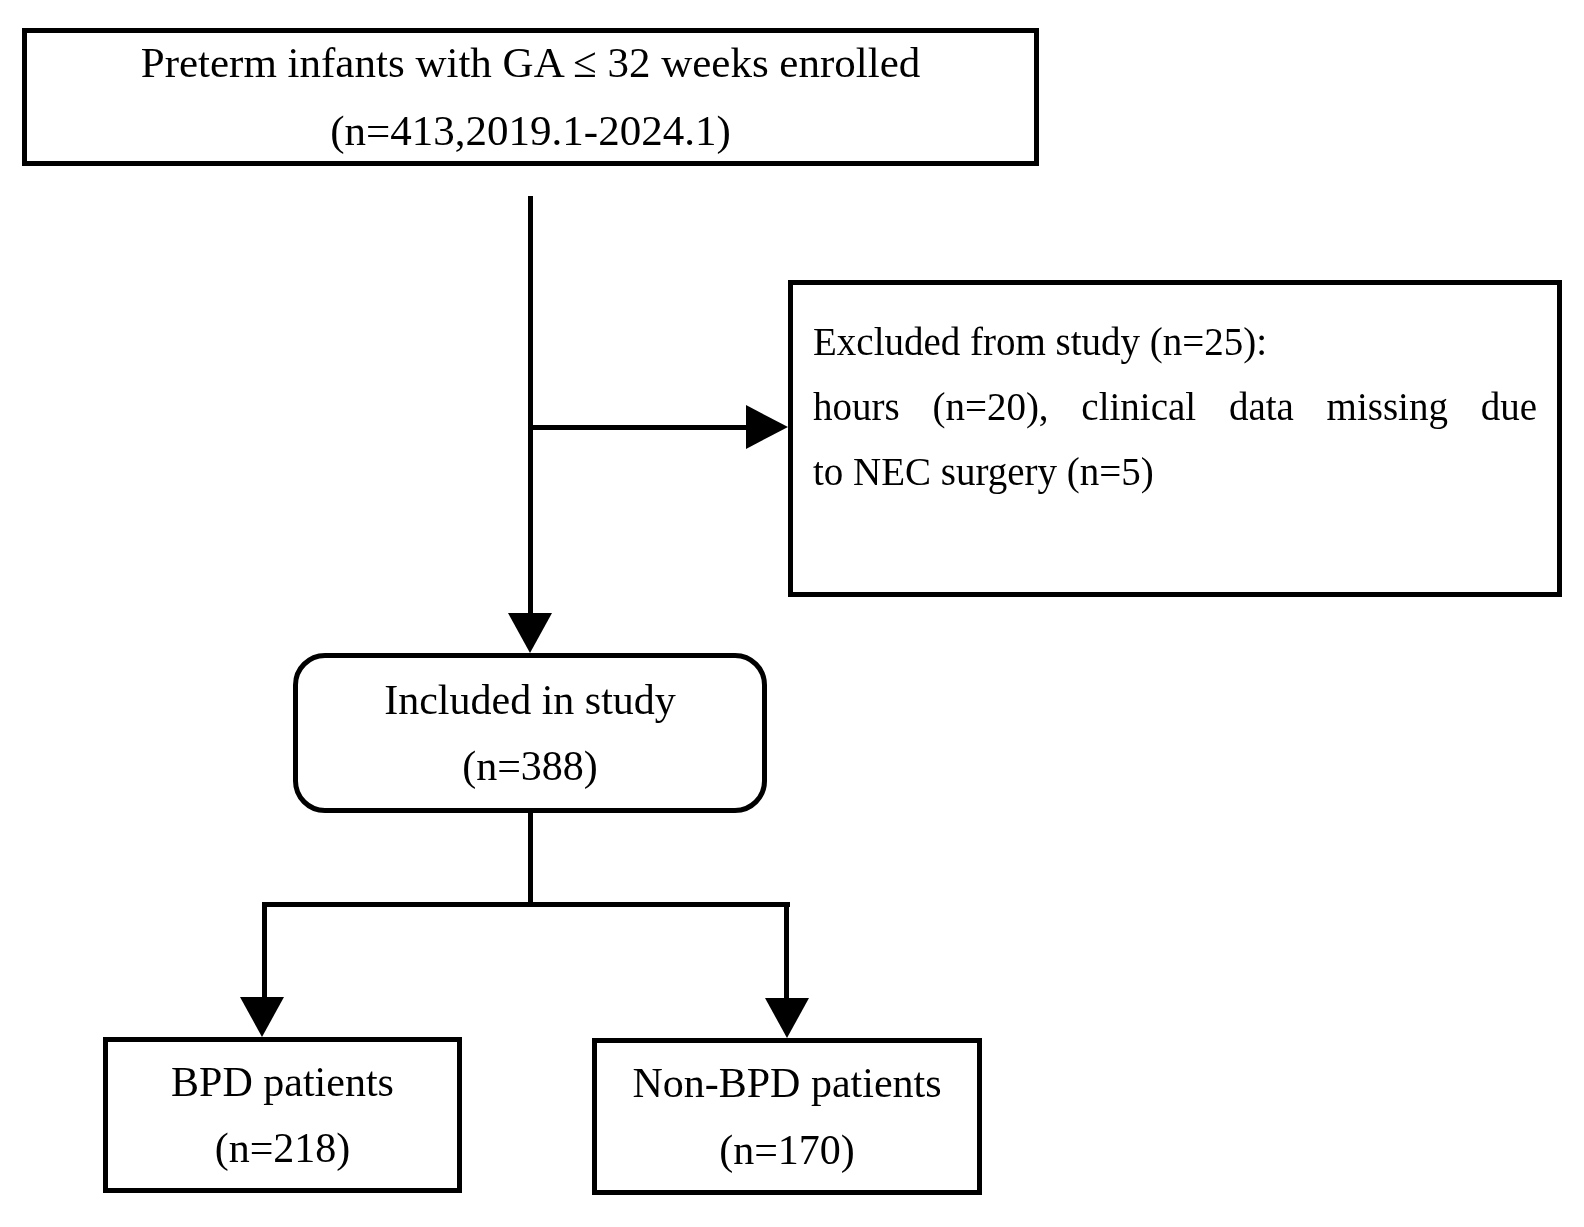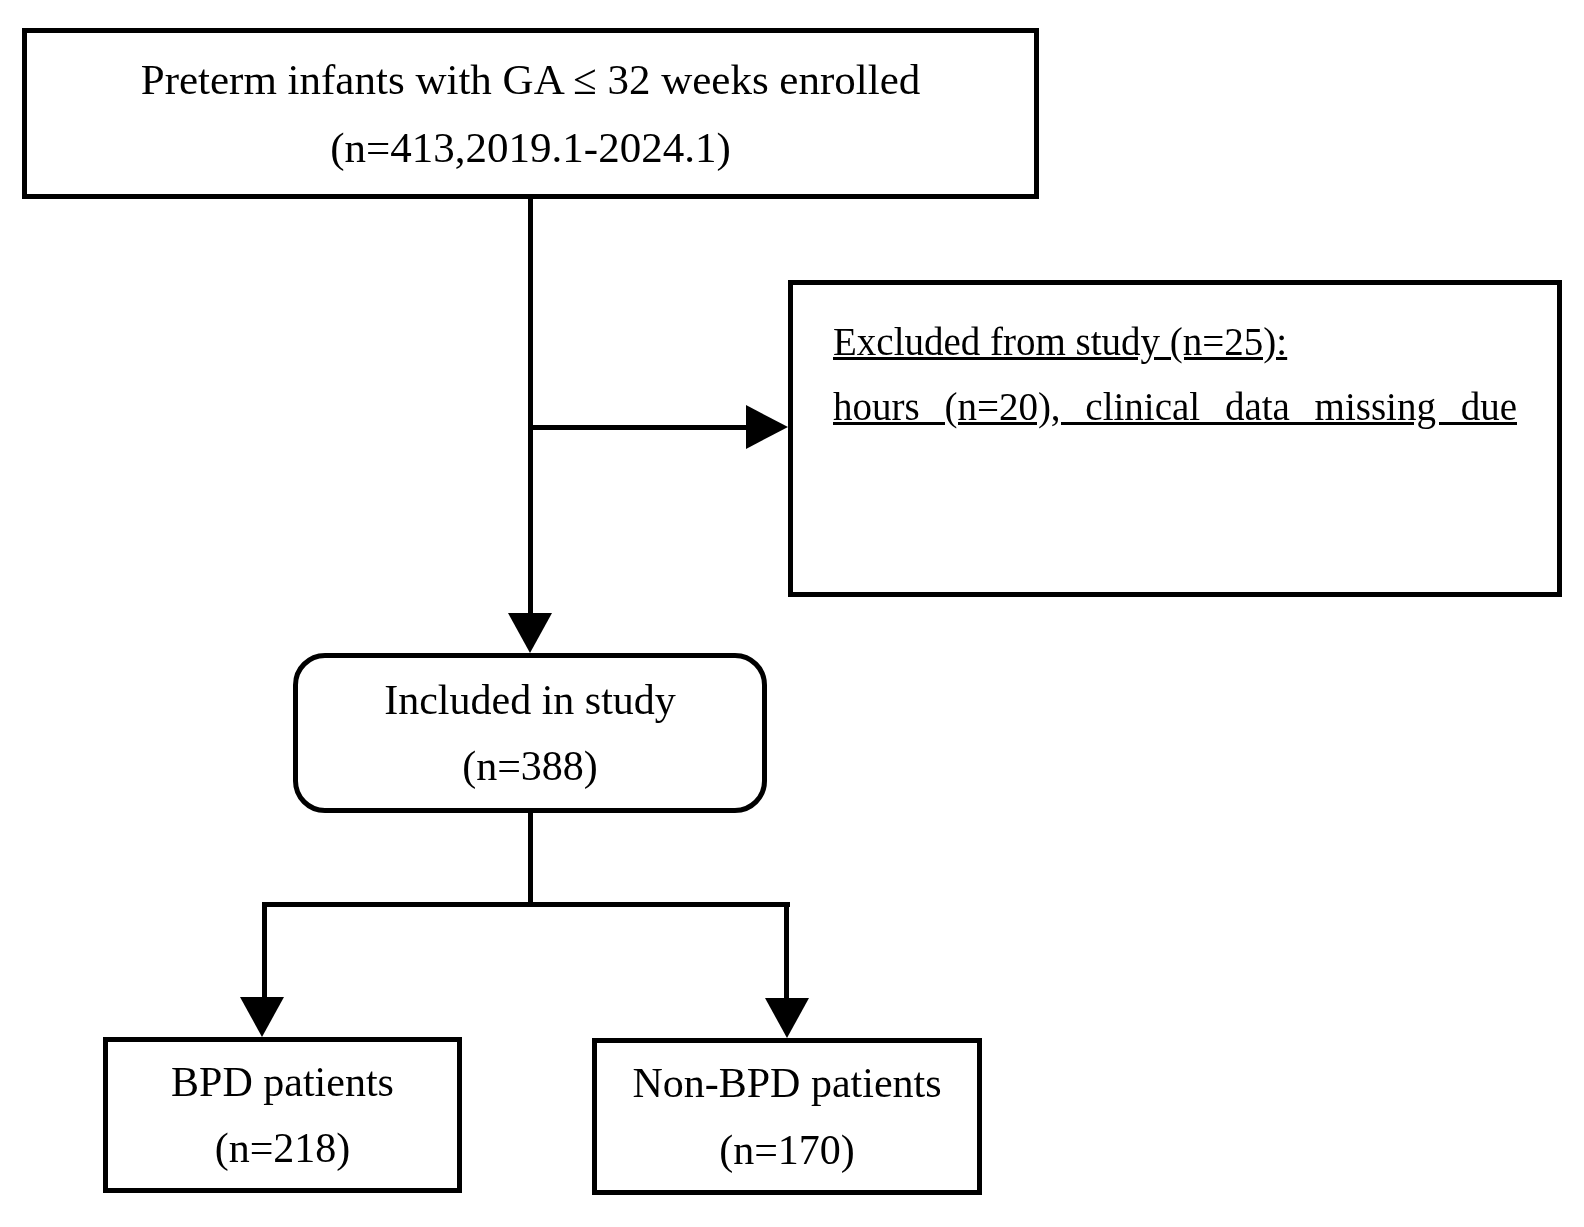--- a/index.html
+++ b/index.html
@@ -29,23 +29,22 @@
     justify-content: center;
     text-align: center;
   }
   .center-box .ln {
     font-size: 42px;
     line-height: 1.58;
     white-space: nowrap;
   }
   .box-top .ln { font-size: 43px; }
   .excl-box {
-    padding: 24px 40px;
+    padding: 24px 20px;
     box-sizing: border-box;
-    text-decoration: underline;
   }
   .excl-box .ln {
     font-size: 39px;
     line-height: 65px;
     text-align: left;
   }
   .excl-box .just {
     text-align: justify;
     text-align-last: justify;
   }
@@ -68,34 +67,35 @@
     border-top: 22px solid transparent;
     border-bottom: 22px solid transparent;
     border-left: 42px solid #000000;
   }
 </style>
 </head>
 <body>
 
 <div class="canvas">
 
-  <div class="box center-box box-top" style="left:22px; top:28px; width:1017px; height:171px;">
+  <div class="box center-box box-top" style="left:22px; top:28px; width:1017px; height:138px;">
     <div class="ln">Preterm infants with GA ≤ 32 weeks enrolled</div>
     <div class="ln">(n=413,2019.1-2024.1)</div>
   </div>
 
   <div class="vline" style="left:528px; top:196px; width:5px; height:420px;"></div>
   <div class="arrow-down" style="left:508px; top:613px;"></div>
 
   <div class="hline" style="left:530px; top:425px; width:218px; height:5px;"></div>
   <div class="arrow-right" style="left:746px; top:405px;"></div>
 
   <div class="box excl-box" style="left:788px; top:280px; width:774px; height:317px;">
     <div class="ln">Excluded from study (n=25):</div>
     <div class="ln just">hours (n=20), clinical data missing due</div>
+    <div class="ln">to NEC surgery (n=5)</div>
   </div>
 
   <div class="box center-box" style="left:293px; top:653px; width:474px; height:160px;border-radius:32px;">
     <div class="ln">Included in study</div>
     <div class="ln">(n=388)</div>
   </div>
 
   <div class="vline" style="left:528px; top:813px; width:5px; height:92px;"></div>
   <div class="hline" style="left:262px; top:902px; width:528px; height:5px;"></div>
 

